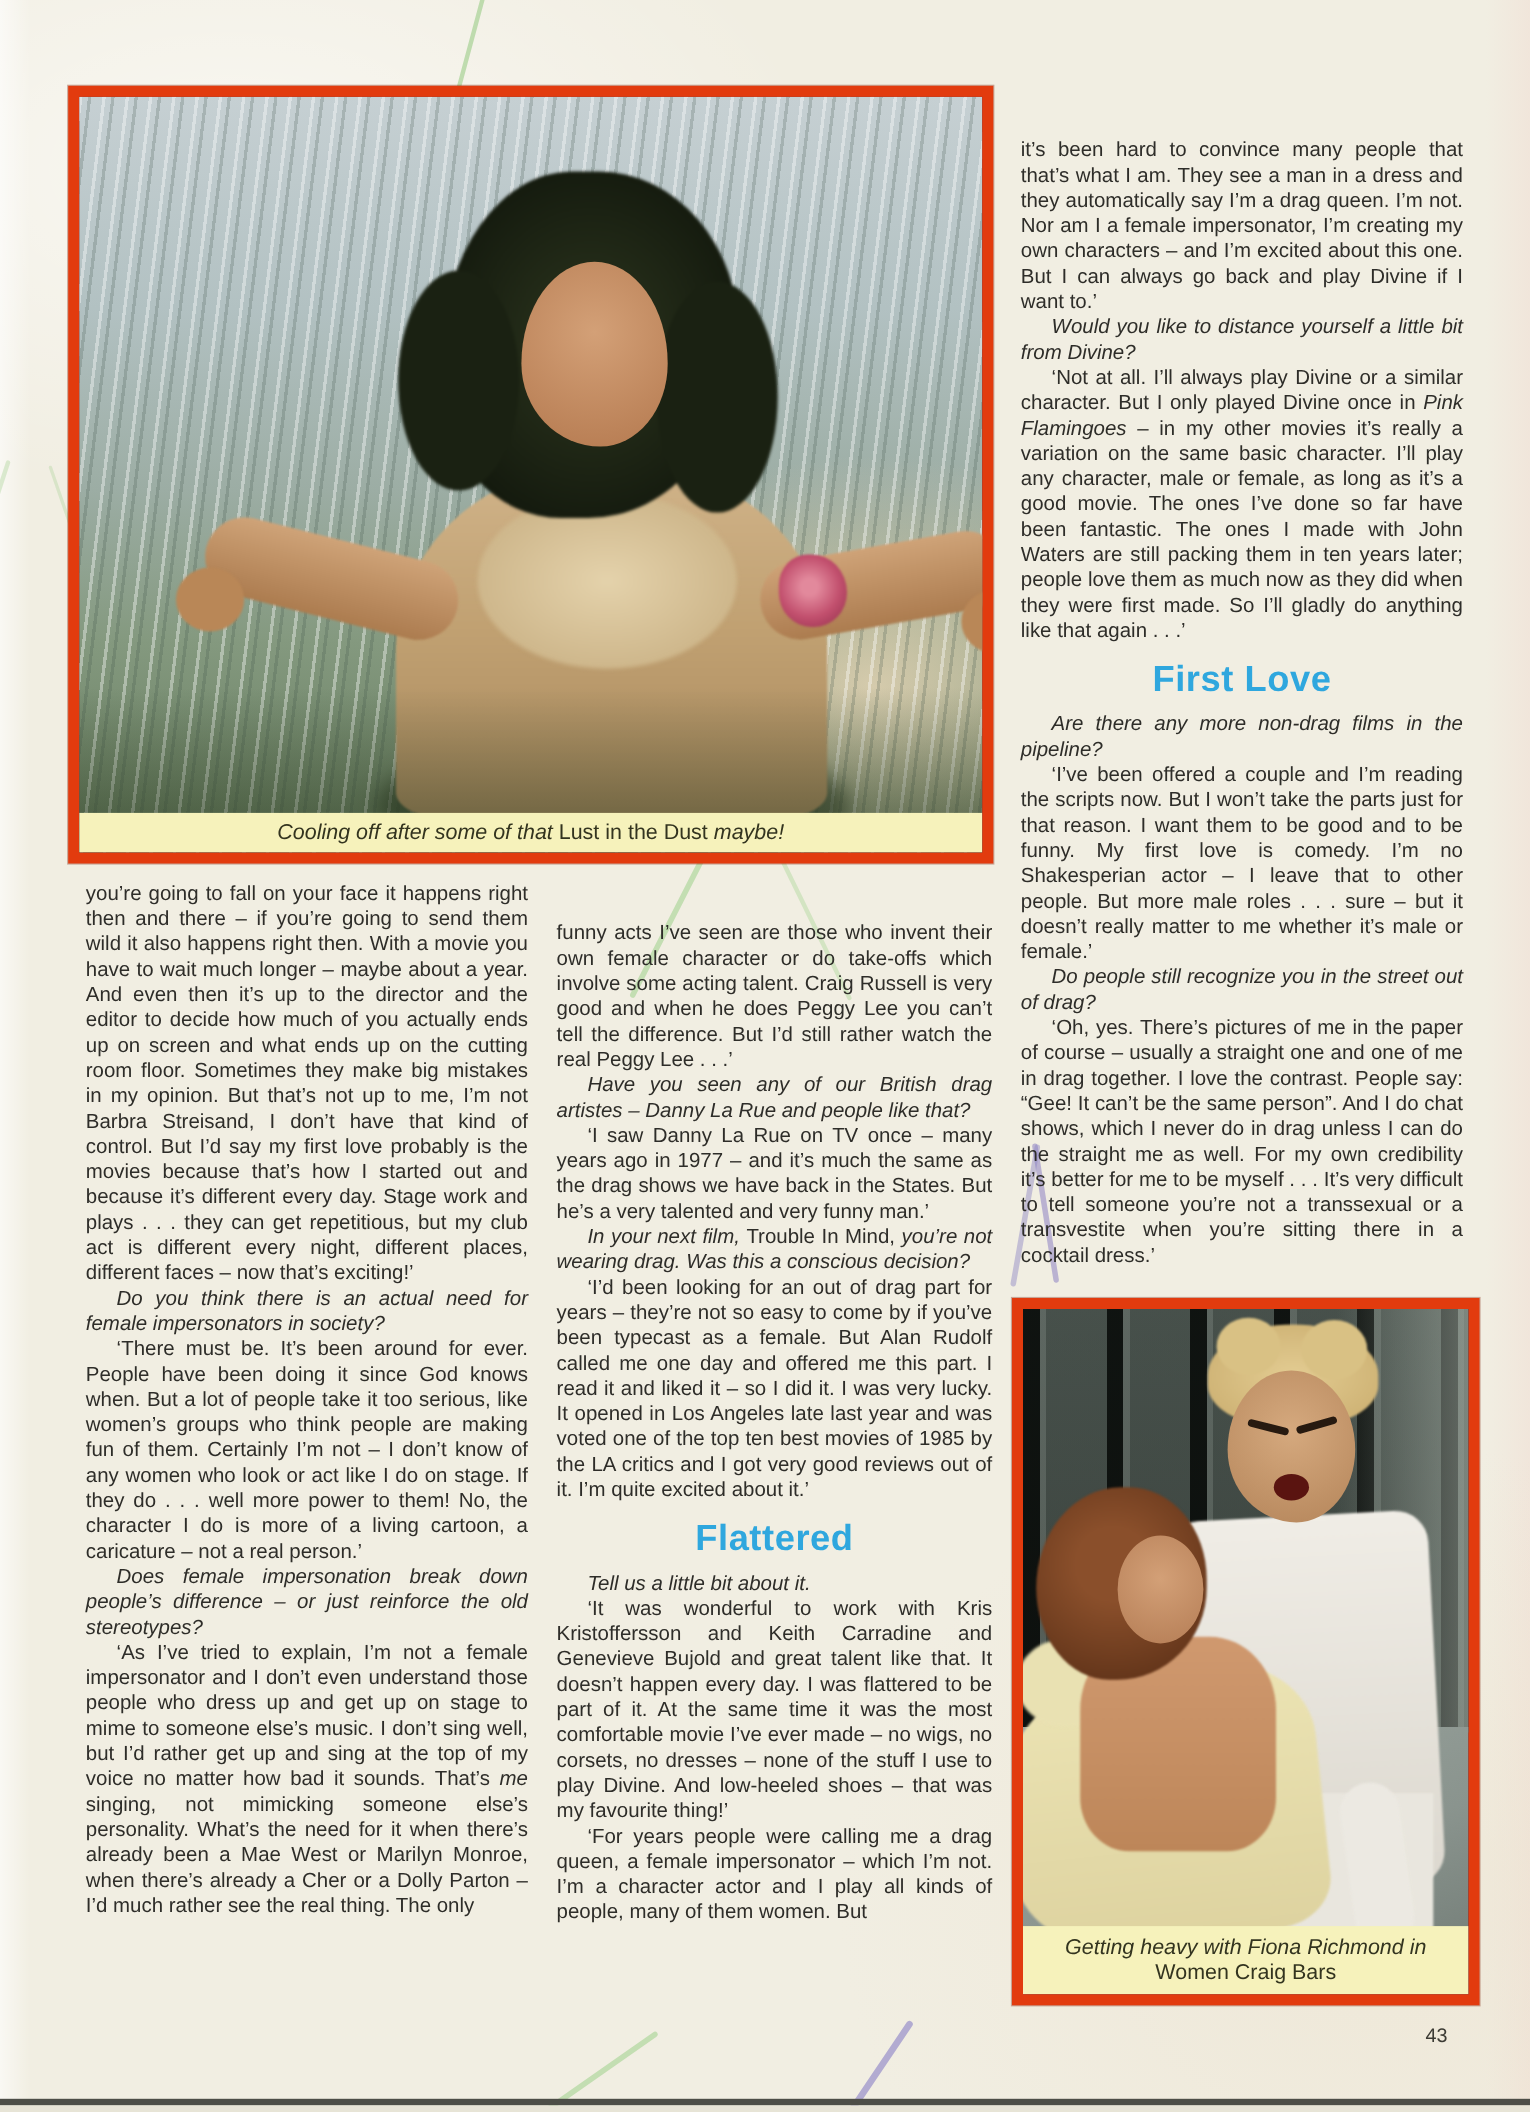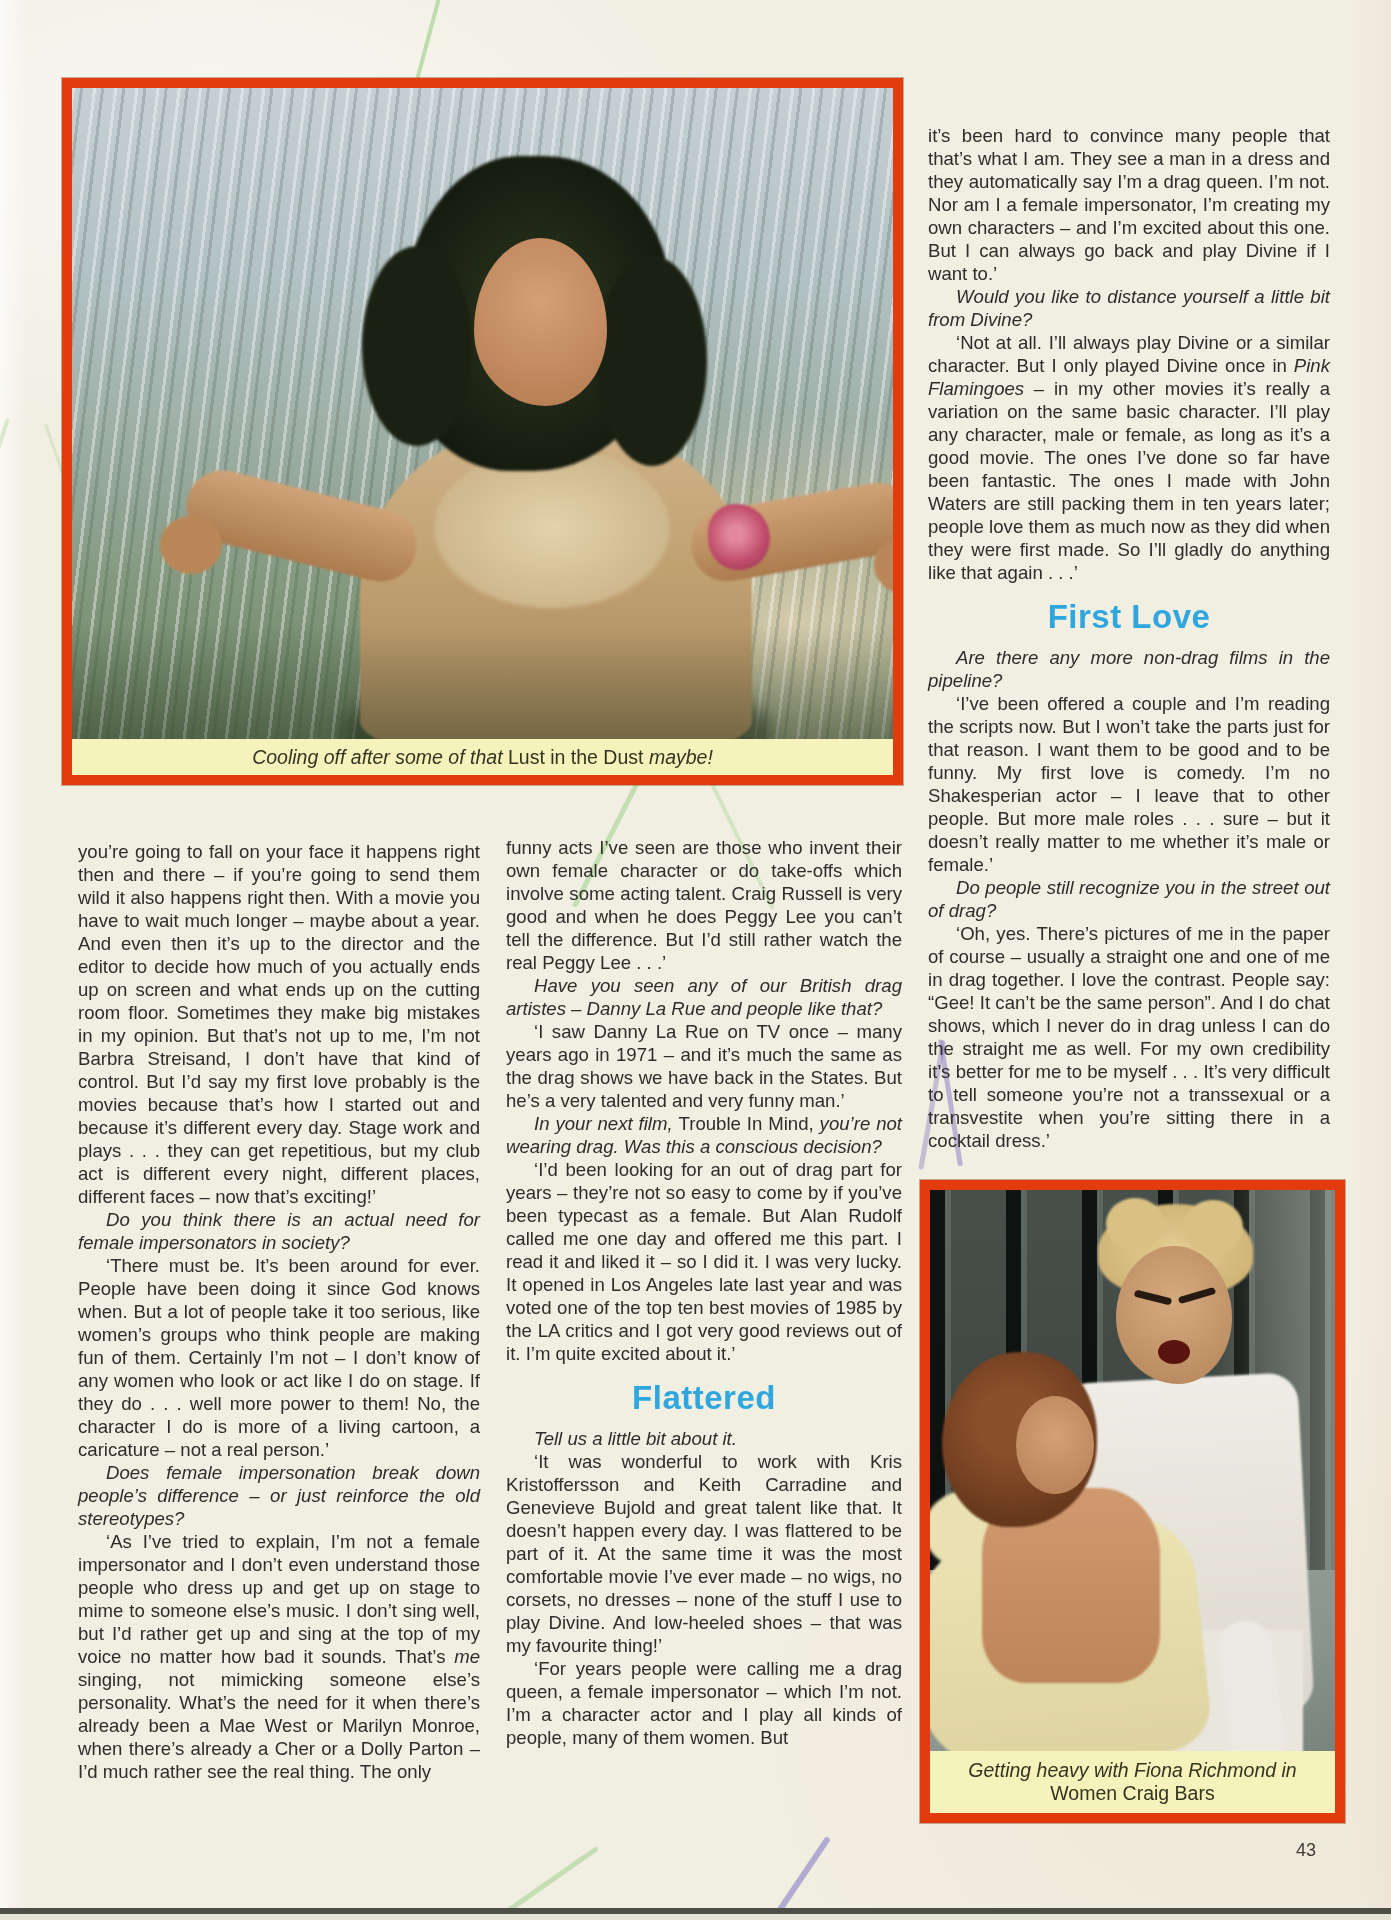--- a/index.html
+++ b/index.html
@@ -126,31 +126,31 @@
       <div class="hair"></div>
       <div class="face"></div>
       <div class="flower"></div>
       <div class="water-dark"></div>
       <div class="caption-bar" style="height:36px;">
           <span><span class="seg-i">Cooling off after some of that </span><span class="seg-r">Lust in the Dust</span><span class="seg-i"> maybe!</span></span>
         </div>
     </div>
   </div>
 
-  <div class="column" style="left:78px;top:800px;width:402px;">
+  <div class="column" style="left:78px;top:760px;width:402px;">
       <p class="body no-indent"><span>you’re going to fall on your face it happens right then and there – if you’re going to send them wild it also happens right then. With a movie you have to wait much longer – maybe about a year. And even then it’s up to the director and the editor to decide how much of you actually ends up on screen and what ends up on the cutting room floor. Sometimes they make big mistakes in my opinion. But that’s not up to me, I’m not Barbra Streisand, I don’t have that kind of control. But I’d say my first love probably is the movies because that’s how I started out and because it’s different every day. Stage work and plays . . . they can get repetitious, but my club act is different every night, different places, different faces – now that’s exciting!’</span></p>
       <p class="question"><span>Do you think there is an actual need for female impersonators in society?</span></p>
       <p class="body"><span>‘There must be. It’s been around for ever. People have been doing it since God knows when. But a lot of people take it too serious, like women’s groups who think people are making fun of them. Certainly I’m not – I don’t know of any women who look or act like I do on stage. If they do . . . well more power to them! No, the character I do is more of a living cartoon, a caricature – not a real person.’</span></p>
       <p class="question"><span>Does female impersonation break down people’s difference – or just reinforce the old stereotypes?</span></p>
       <p class="body"><span>‘As I’ve tried to explain, I’m not a female impersonator and I don’t even understand those people who dress up and get up on stage to mime to someone else’s music. I don’t sing well, but I’d rather get up and sing at the top of my voice no matter how bad it sounds. That’s </span><span class="seg-i">me</span><span> singing, not mimicking someone else’s personality. What’s the need for it when there’s already been a Mae West or Marilyn Monroe, when there’s already a Cher or a Dolly Parton – I’d much rather see the real thing. The only</span></p>
     </div>
   <div class="column" style="left:506px;top:796px;width:396px;">
       <p class="body no-indent"><span>funny acts I’ve seen are those who invent their own female character or do take-offs which involve some acting talent. Craig Russell is very good and when he does Peggy Lee you can’t tell the difference. But I’d still rather watch the real Peggy Lee . . .’</span></p>
       <p class="question"><span>Have you seen any of our British drag artistes – Danny La Rue and people like that?</span></p>
-      <p class="body"><span>‘I saw Danny La Rue on TV once – many years ago in 1971 – and it’s much the same as the drag shows we have back in the States. But he’s a very talented and very funny man.’</span></p>
+      <p class="body"><span>‘I saw Danny La Rue on TV once – many years ago in 1977 – and it’s much the same as the drag shows we have back in the States. But he’s a very talented and very funny man.’</span></p>
       <p class="question"><span>In your next film, </span><span class="seg-r">Trouble In Mind,</span><span> you’re not wearing drag. Was this a conscious decision?</span></p>
       <p class="body"><span>‘I’d been looking for an out of drag part for years – they’re not so easy to come by if you’ve been typecast as a female. But Alan Rudolf called me one day and offered me this part. I read it and liked it – so I did it. I was very lucky. It opened in Los Angeles late last year and was voted one of the top ten best movies of 1985 by the LA critics and I got very good reviews out of it. I’m quite excited about it.’</span></p>
       <h2 class="section-heading">Flattered</h2>
       <p class="question"><span>Tell us a little bit about it.</span></p>
       <p class="body"><span>‘It was wonderful to work with Kris Kristoffersson and Keith Carradine and Genevieve Bujold and great talent like that. It doesn’t happen every day. I was flattered to be part of it. At the same time it was the most comfortable movie I’ve ever made – no wigs, no corsets, no dresses – none of the stuff I use to play Divine. And low-heeled shoes – that was my favourite thing!’</span></p>
       <p class="body"><span>‘For years people were calling me a drag queen, a female impersonator – which I’m not. I’m a character actor and I play all kinds of people, many of them women. But</span></p>
     </div>
   <div class="column" style="left:928px;top:84px;width:402px;">
       <p class="body no-indent"><span>it’s been hard to convince many people that that’s what I am. They see a man in a dress and they automatically say I’m a drag queen. I’m not. Nor am I a female impersonator, I’m creating my own characters – and I’m excited about this one. But I can always go back and play Divine if I want to.’</span></p>
       <p class="question"><span>Would you like to distance yourself a little bit from Divine?</span></p>

